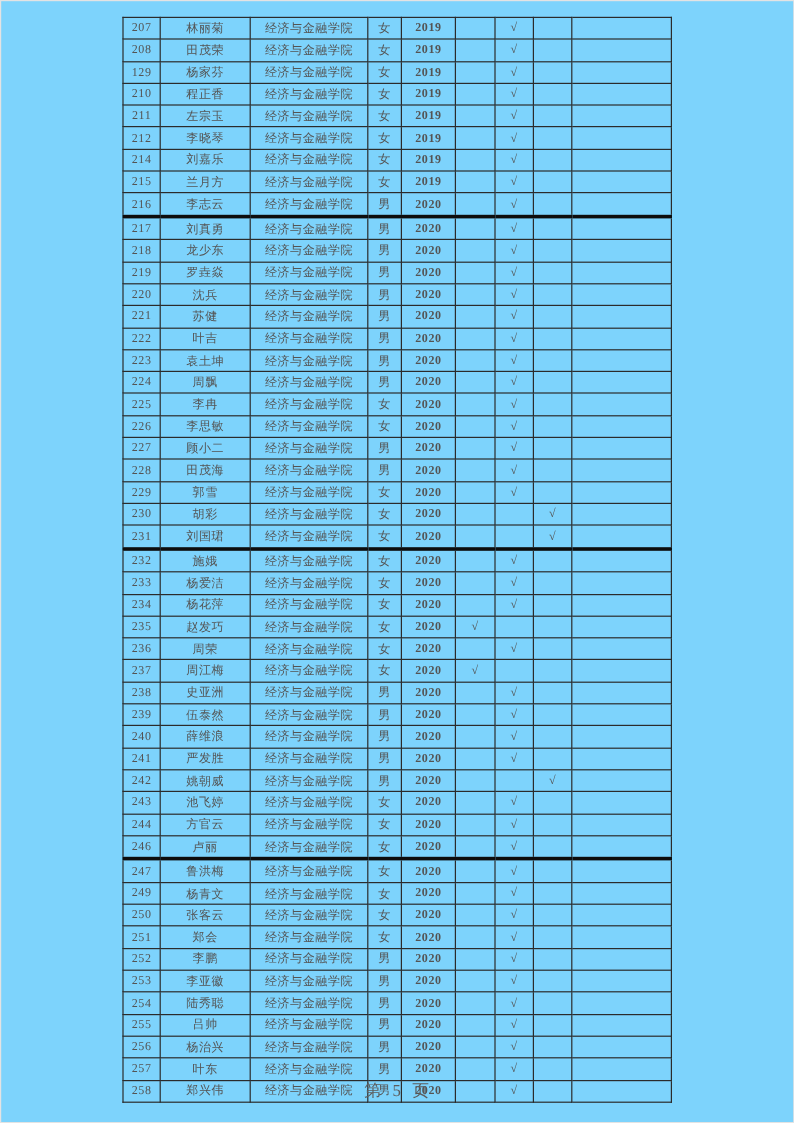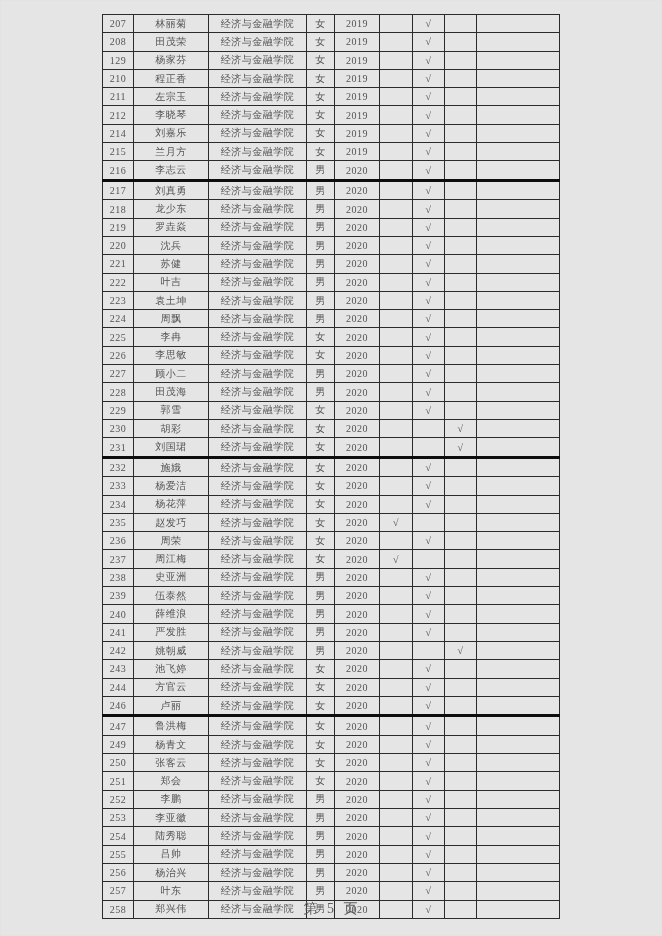--- a/index.html
+++ b/index.html
@@ -5,21 +5,21 @@
   * { box-sizing: border-box; }
   html, body { margin: 0; padding: 0; }
   body {
     width: 662px; height: 936px;
     background: #ffffff;
     font-family: "Liberation Serif", serif;
   }
   .page {
     position: relative;
     width: 662px; height: 936px;
-    background: #e5e5e5;
+    background: #7dd3fc;
     overflow: hidden;
     border: 1px solid #e3e3e3;
   }
   table.roster {
     position: absolute;
     left: 101px; top: 13px;
     width: 457px; height: 905px;
     border-collapse: collapse;
     table-layout: fixed;
   }
@@ -30,21 +30,21 @@
     color: #545454;
     text-align: center;
     vertical-align: middle;
     white-space: nowrap;
     overflow: hidden;
     letter-spacing: 0.5px;
   }
   tr.thick td { border-bottom: 3px solid #0d0d0d; margin-top: 26px; }
   td[data-name^="cell-mark"] { color: #737373; font-size: 10px; letter-spacing: 0; }
   td[data-name="cell-number"] { letter-spacing: 0; }
-  td[data-name="cell-year"] { letter-spacing: 0; }
+  td[data-name="cell-year"] { letter-spacing: 0; font-weight: bold; }
   .page-footer {
     position: absolute;
     top: 899px; left: 0;
     width: 662px;
     text-align: center;
     font-size: 14px;
     color: #5c5c5c;
     letter-spacing: 3px;
     pointer-events: none;
   }

